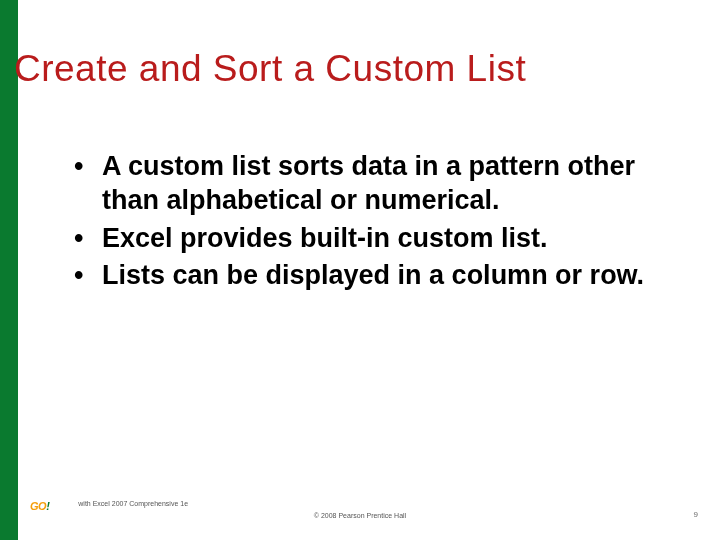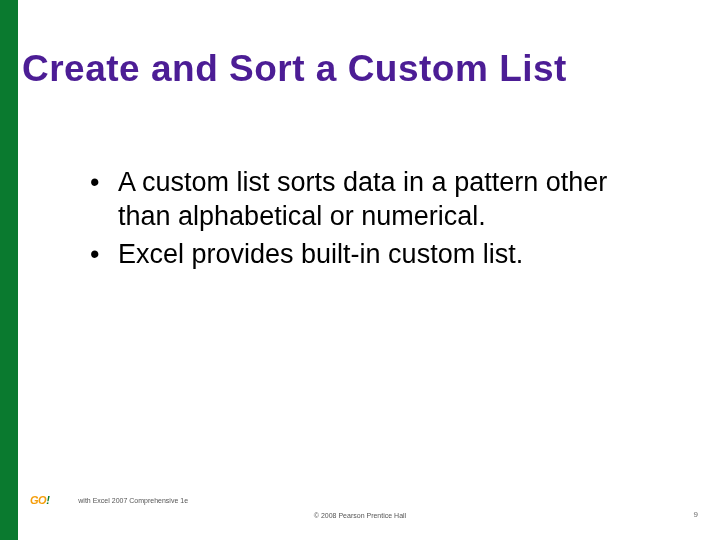--- a/index.html
+++ b/index.html
@@ -20,41 +20,42 @@
   .side-bar {
     position: absolute;
     left: 0;
     top: 0;
     width: 18px;
     height: 540px;
     background: #0a7a2f;
   }
   .title {
     position: absolute;
-    left: 22px;
+    left: 14px;
     top: 48px;
     width: 670px;
     font-size: 37px;
-    font-weight: bold;
-    color: #4c1d95;
+    font-weight: normal;
+    color: #b91c1c;
     letter-spacing: 0.5px;
   }
   .body {
     position: absolute;
     left: 70px;
     top: 150px;
     width: 605px;
     font-size: 27px;
     line-height: 1.25;
     color: #000;
   }
   .body ul {
-    margin: 16px;
+    margin: 0;
     padding: 0;
     list-style: none;
+    font-weight: bold;
   }
   .body li {
     position: relative;
     padding-left: 32px;
     margin-bottom: 4px;
   }
   .body li::before {
     content: "•";
     position: absolute;
     left: 4px;
@@ -66,23 +67,23 @@
   .footer {
     position: absolute;
     bottom: 20px;
     left: 0;
     width: 720px;
     height: 20px;
   }
   .logo {
     position: absolute;
     left: 30px;
-    bottom: 14px;
+    bottom: 8px;
     display: flex;
-    align-items: center;
+    align-items: flex-start;
     gap: 23px;
   }
   .logo-mark {
     font-family: "Arial Black", Arial, sans-serif;
     font-style: italic;
     font-weight: 900;
     font-size: 11px;
     color: #f59e0b;
     letter-spacing: -0.5px;
     margin-right: 6px;
@@ -115,20 +116,21 @@
 
 <div class="slide">
   <div class="side-bar"></div>
 
   <div class="title">Create and Sort a Custom List</div>
 
   <div class="body">
     <ul>
       <li>A custom list sorts data in a pattern other than alphabetical or numerical.</li>
       <li>Excel provides built-in custom list.</li>
+      <li>Lists can be displayed in a column or row.</li>
     </ul>
   </div>
 
   <div class="footer">
     <div class="logo">
       <span class="logo-mark">GO<span class="ex">!</span></span>
       <span class="footer-left-text">with Excel 2007 Comprehensive 1e</span>
     </div>
     <div class="footer-center">© 2008 Pearson Prentice Hall</div>
     <div class="footer-right">9</div>

